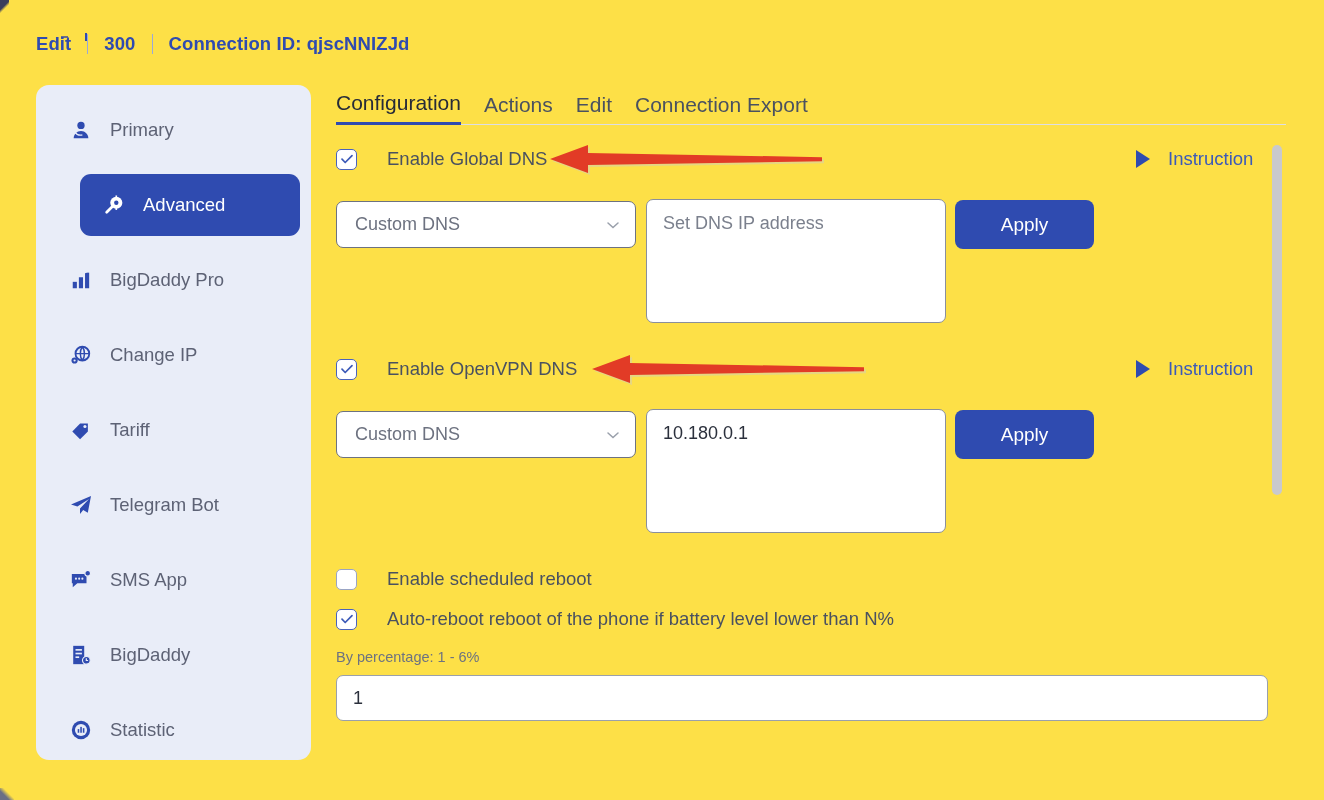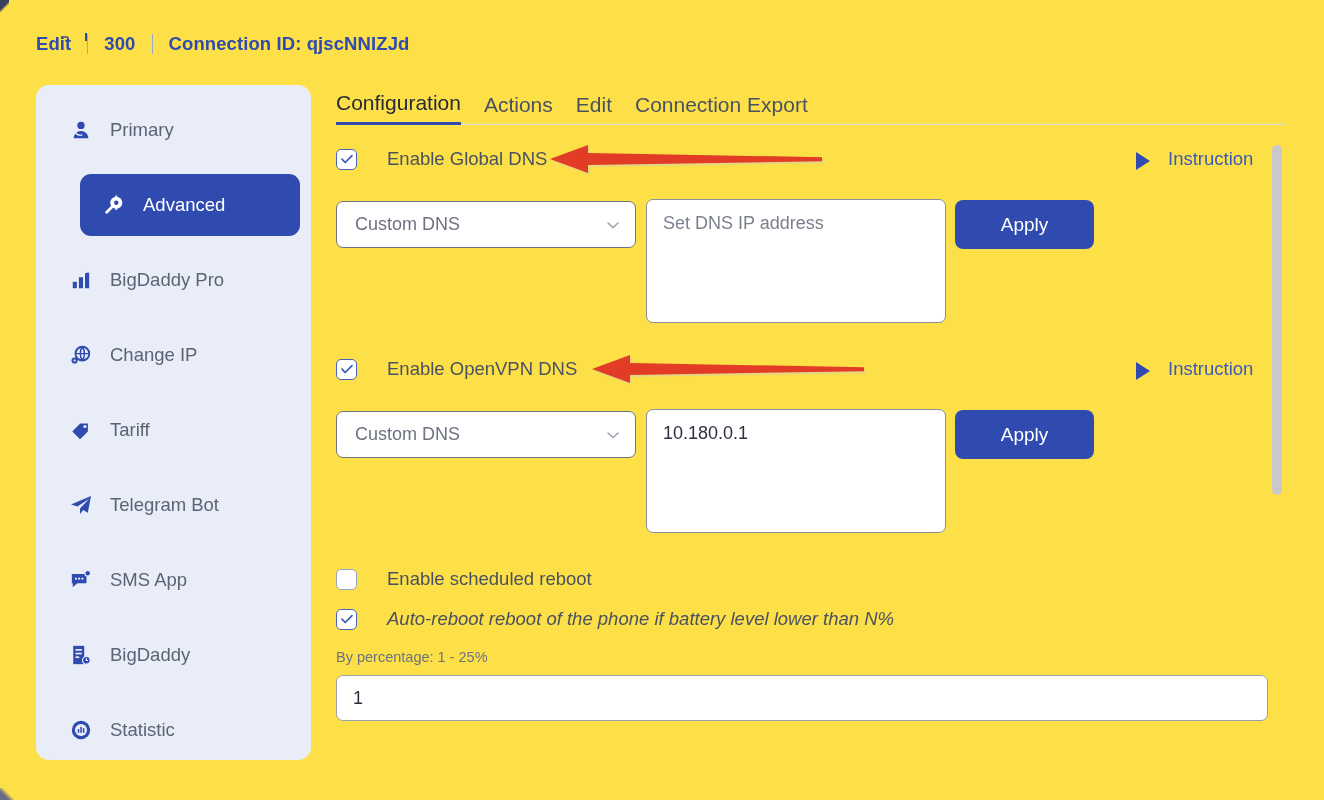--- a/index.html
+++ b/index.html
@@ -83,21 +83,21 @@
     flex: 0 0 21px; cursor: pointer;
   }
   .cbox.unchecked { border-color: #9aa4c4; }
   .cbox svg { display: block; }
   .check-label {
     margin-left: 30px; font-size: 18.5px; color: #4a5160; white-space: nowrap;
   }
 
   
   .instruction {
-    position: absolute; display: flex; align-items: flex-end; cursor: pointer;
+    position: absolute; display: flex; align-items: center; cursor: pointer;
   }
   .play-tri {
     width: 0; height: 0; border-left: 14px solid #2f4bb0;
     border-top: 9px solid transparent; border-bottom: 9px solid transparent;
     margin-right: 18px;
   }
   .instruction span { font-size: 18.5px; color: #3c5ab8; }
 
   
   .select-box {
@@ -359,29 +359,29 @@
 
   <div class="area-box filled" style="left:646px; top:409px; width:300px; height:124px;">10.180.0.1</div>
 
   <button class="apply-btn" style="left:955px; top:410px;">Apply</button>
 
   <div class="check-row" style="left:336px; top:568px;">
     <span class="cbox unchecked"></span>
     <span class="check-label">Enable scheduled reboot</span>
   </div>
 
-  <div class="check-row" style="left:336px; top:608px;font-style:italic;">
+  <div class="check-row" style="left:336px; top:608px;">
     <span class="cbox">
       <svg width="14" height="14" viewBox="0 0 14 14">
           <path d="M2 7.2l3.2 3.3L12 3.6" stroke="#3c5ab8" stroke-width="1.7" fill="none" stroke-linecap="round" stroke-linejoin="round"></path>
         </svg>
     </span>
     <span class="check-label">Auto-reboot reboot of the phone if battery level lower than N%</span>
   </div>
 
-  <div class="helper-text" style="left:336px; top:649px;">By percentage: 1 - 25%</div>
+  <div class="helper-text" style="left:336px; top:649px;">By percentage: 1 - 6%</div>
 
   <div class="num-input">1</div>
 
   <div class="scroll-track"></div>
   <div class="scroll-thumb"></div>
 
 </div>
 
 </body></html>

